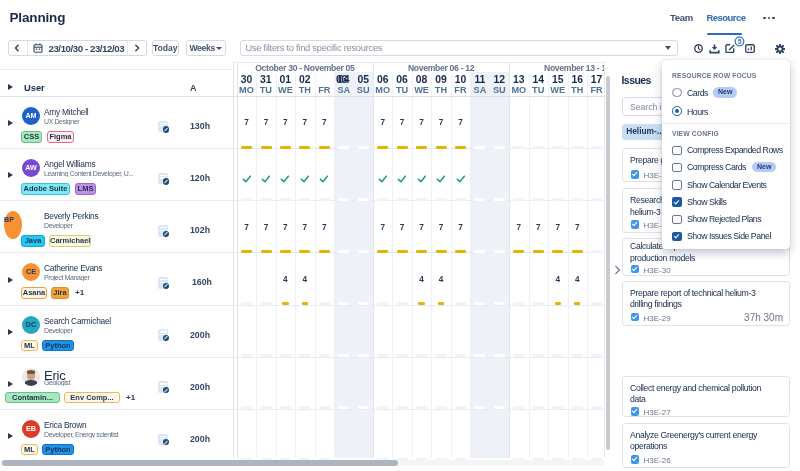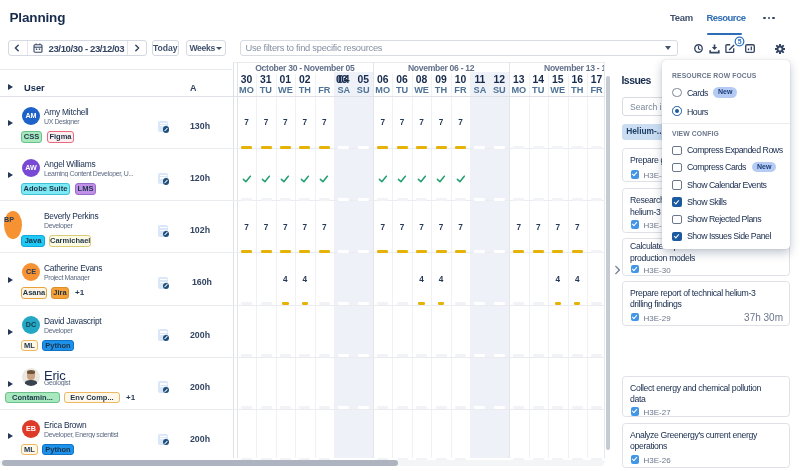--- a/index.html
+++ b/index.html
@@ -214,21 +214,21 @@
 <div class="ab" style="left:158px;top:277.1px;width:10px;height:11.5px;background:#D9E7F8;border-radius:2px">
 <div class="ab" style="left:1.5px;top:2px;width:7px;height:1.3px;background:#fff"></div>
 <div class="ab" style="left:1.5px;top:4.5px;width:5px;height:1.3px;background:#fff"></div>
 <div class="ab" style="left:4.5px;top:5.5px;width:6.4px;height:6.4px;border-radius:50%;background:#1D4F7A"></div>
 <div class="ab" style="left:5.6px;top:8.2px;width:4.2px;height:1.1px;background:#fff;transform:rotate(-45deg)"></div>
 </div>
 <div class="ab" style="left:188px;top:277.4px;width:24px;font-size:8.8px;font-weight:600;color:#344563;text-align:right">160h</div>
 <div class="ab" style="left:0;top:356.7px;width:604.5px;height:1px;background:#EBECF0"></div>
 <div class="tri" style="left:8px;top:328.9px;border-width:3.5px 0 3.5px 5px;border-color:transparent transparent transparent #253858"></div>
 <div class="ab" style="left:22px;top:315.6px;width:18px;height:18px;border-radius:50%;background:#23A7C4;color:#17404D;font-size:7.2px;font-weight:bold;text-align:center;line-height:18px">DC</div>
-<div class="ab" style="left:44px;top:315.6px;font-size:8.4px;letter-spacing:-.25px;color:#172B4D;white-space:nowrap">David Javascript</div>
+<div class="ab" style="left:44px;top:315.6px;font-size:8.4px;letter-spacing:-.25px;color:#172B4D;white-space:nowrap">Search Carmichael</div>
 <div class="ab" style="left:44px;top:326.6px;font-size:7px;letter-spacing:-.4px;color:#5E6C84;white-space:nowrap;width:118px;overflow:hidden">Developer</div>
 <div class="chip" style="left:21px;top:339.6px;width:17px;background:#FEF7EA;border-color:#EDB85F">ML</div>
 <div class="chip" style="left:42px;top:339.6px;width:32px;background:#1D92EC;border-color:#1273C2">Python</div>
 <div class="ab" style="left:158px;top:329.3px;width:10px;height:11.5px;background:#D9E7F8;border-radius:2px">
 <div class="ab" style="left:1.5px;top:2px;width:7px;height:1.3px;background:#fff"></div>
 <div class="ab" style="left:1.5px;top:4.5px;width:5px;height:1.3px;background:#fff"></div>
 <div class="ab" style="left:4.5px;top:5.5px;width:6.4px;height:6.4px;border-radius:50%;background:#1D4F7A"></div>
 <div class="ab" style="left:5.6px;top:8.2px;width:4.2px;height:1.1px;background:#fff;transform:rotate(-45deg)"></div>
 </div>
 <div class="ab" style="left:188px;top:329.6px;width:24px;font-size:8.8px;font-weight:600;color:#344563;text-align:center">200h</div>

